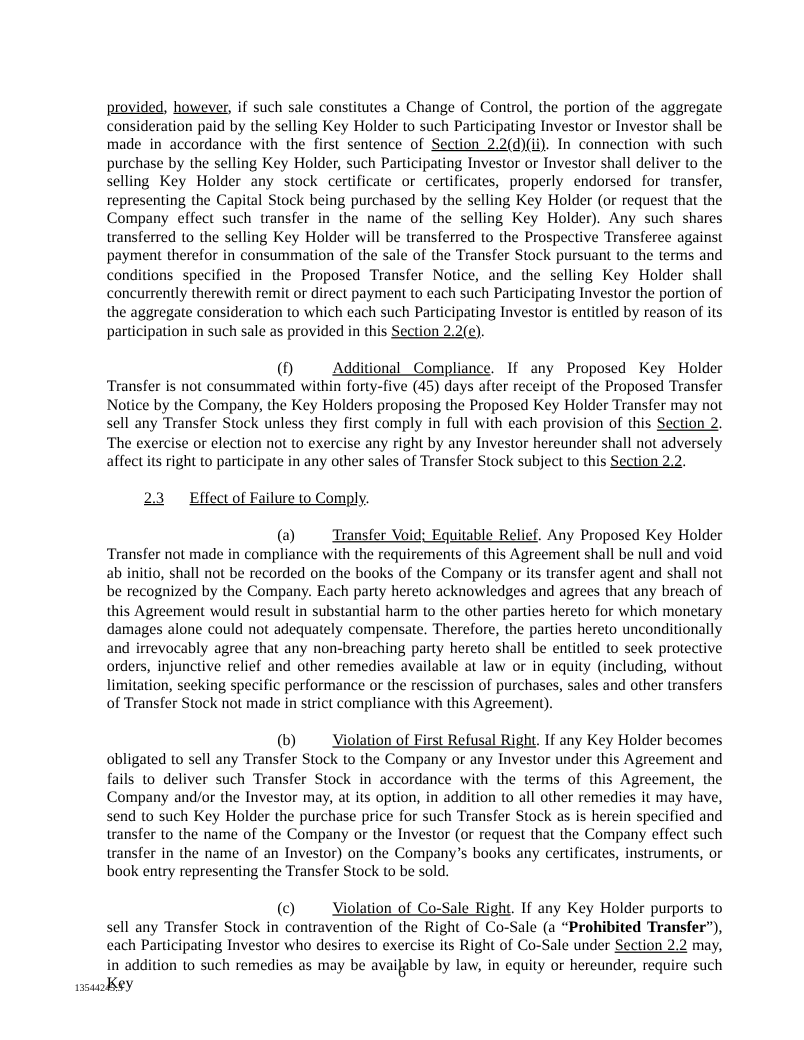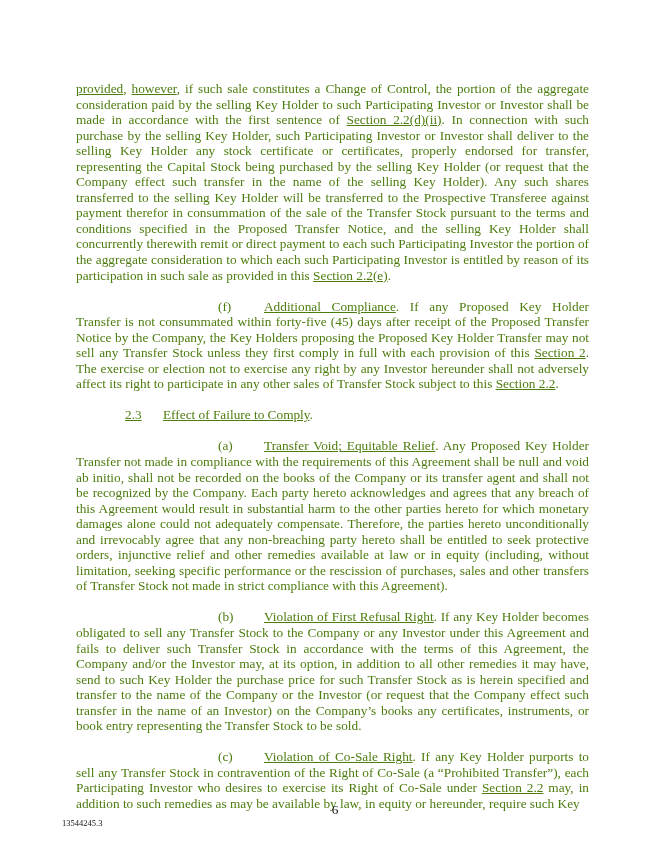--- a/index.html
+++ b/index.html
@@ -1,26 +1,26 @@
 <!DOCTYPE html>
 <html><head>
 <meta charset="utf-8">
 <style>
   html, body { margin: 0; padding: 0; background: #ffffff; }
   body { width: 670px; height: 867px; position: relative; overflow: hidden; }
   .page {
-    position: absolute; left: 76px; top: 81px; width: 513px;
+    position: absolute; left: 89px; top: 81px; width: 513px;
     font-family: "Liberation Serif", serif; font-size: 13.3px; line-height: 15.55px;
-    color: #4d7c0f;
+    color: #000000;
   }
   .para { text-align: justify; margin: 0 0 15.5px 0; }
   .u { text-decoration: underline; text-align: right; }
-  .b { font-weight: normal; }
+  .b { font-weight: bold; }
   .heading { margin: 0 0 15.5px 0; }
-  .num-23 { display: inline-block; margin-left: 49px; width: 38px; text-decoration: underline; }
+  .num-23 { display: inline-block; margin-left: 31px; width: 38px; text-decoration: underline; }
   .sub-label { display: inline-block; margin-left: 142px; width: 38px; margin-right: 8px; }
   .page-number {
     position: absolute; left: 0; width: 670px; top: 802px; text-align: center;
     font-family: "Liberation Serif", serif; font-size: 13.3px; color: #111;
   }
   .doc-id {
     position: absolute; left: 62px; top: 818px;
     font-family: "Liberation Serif", serif; font-size: 8.5px; color: #111;
   }
 </style>

